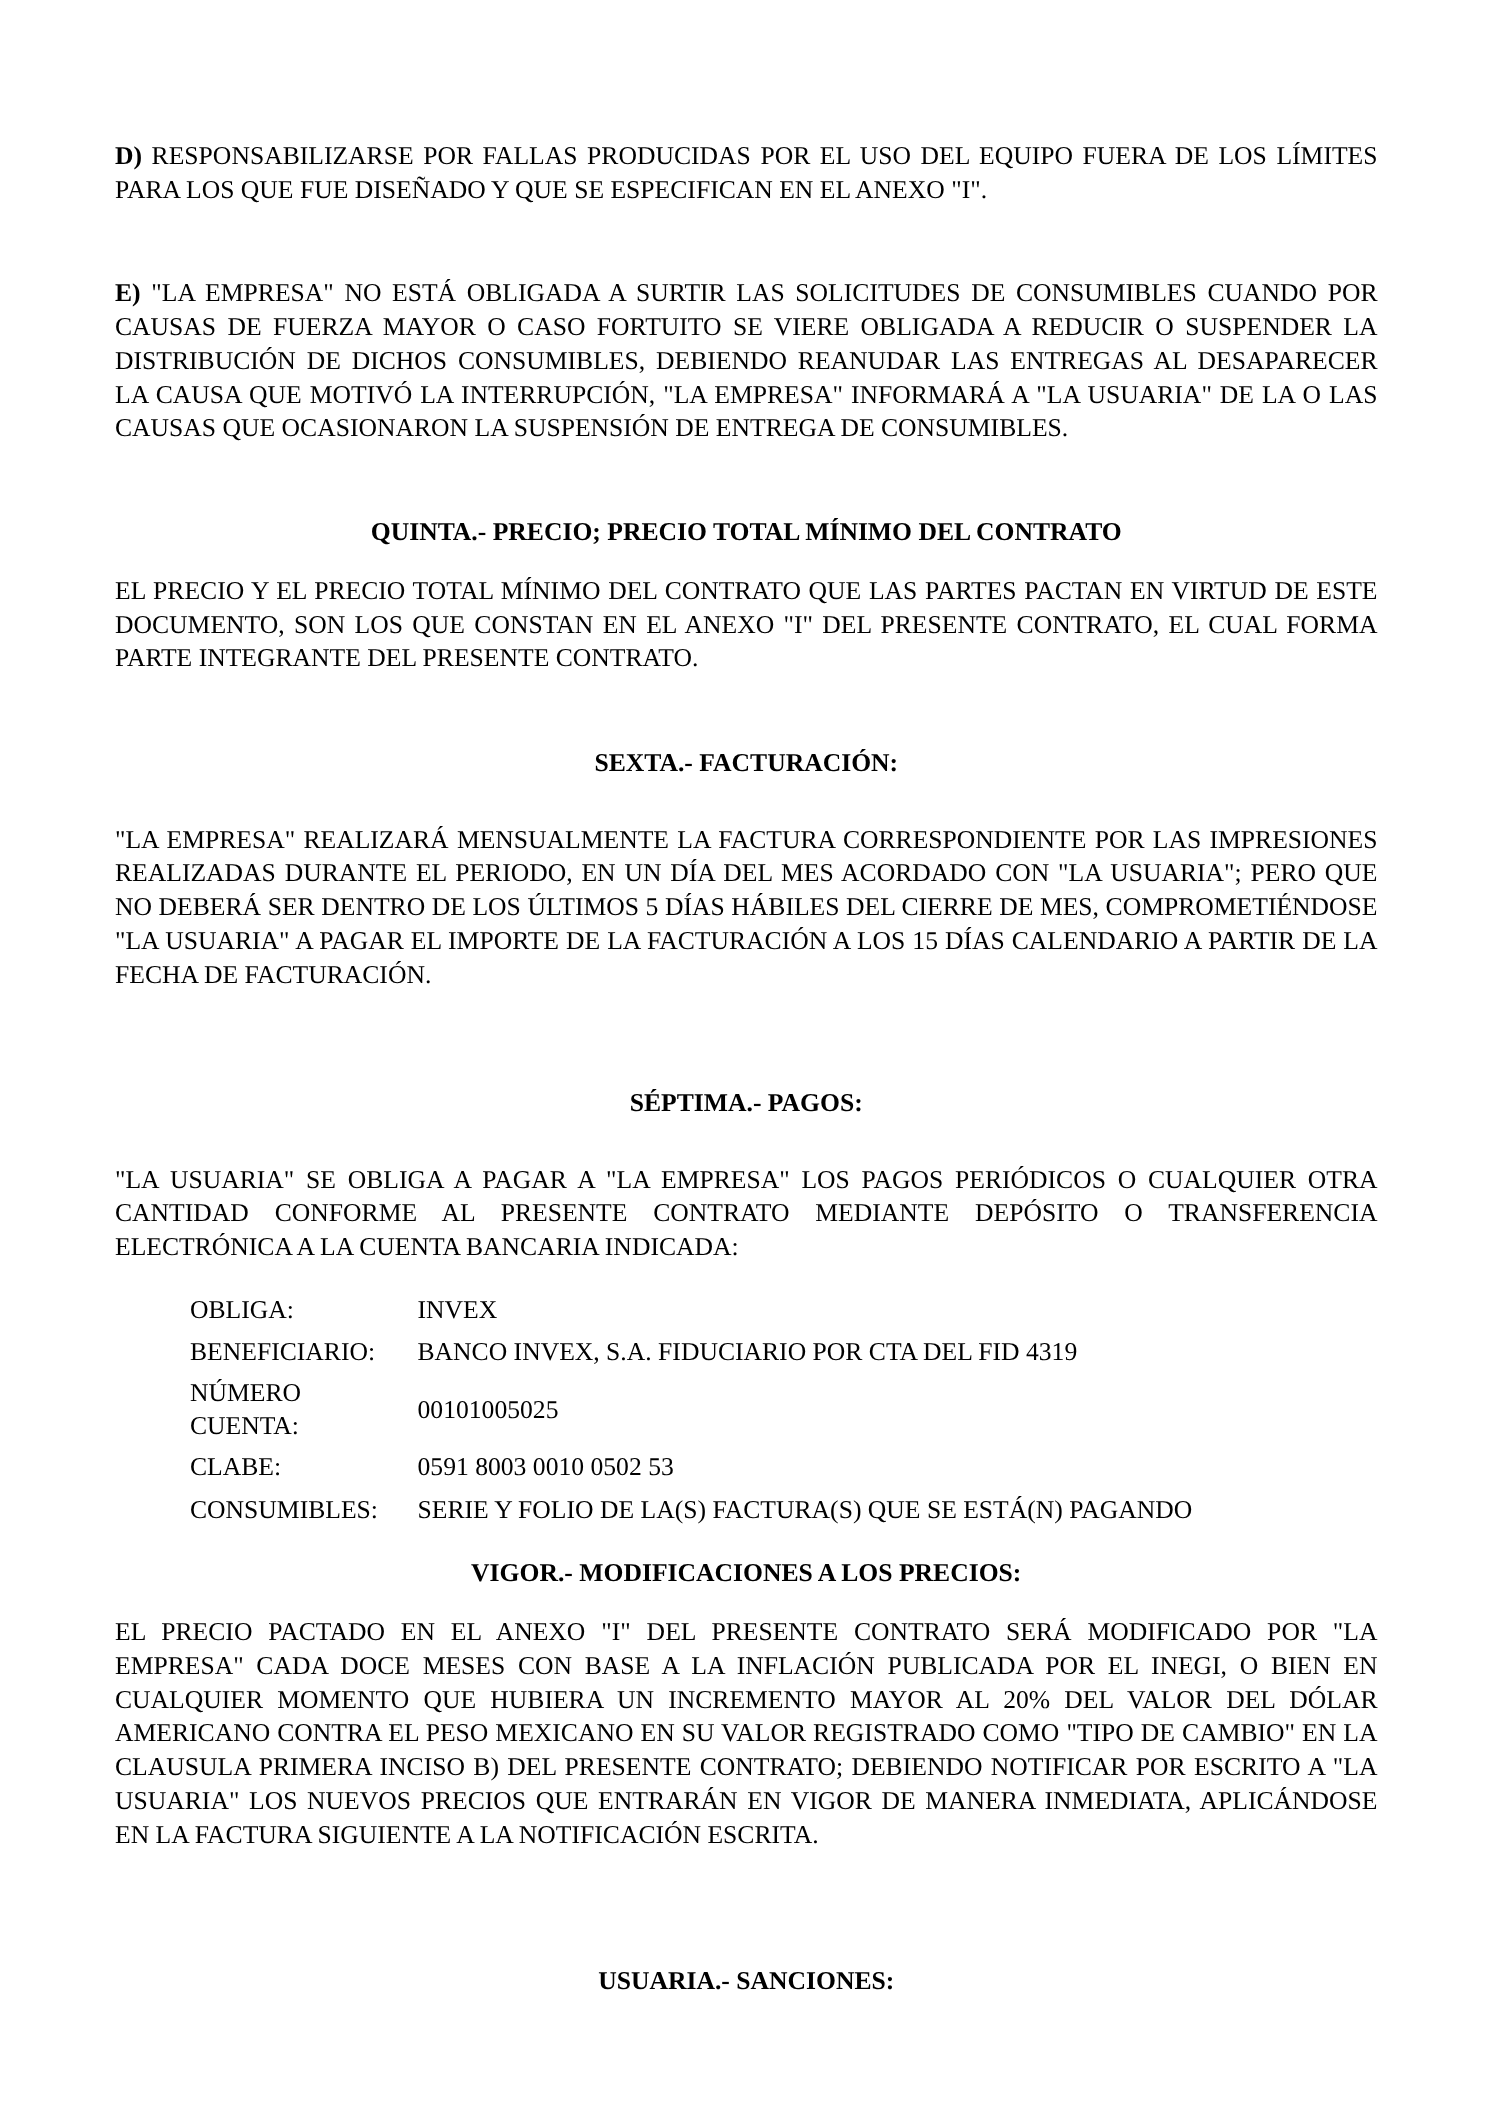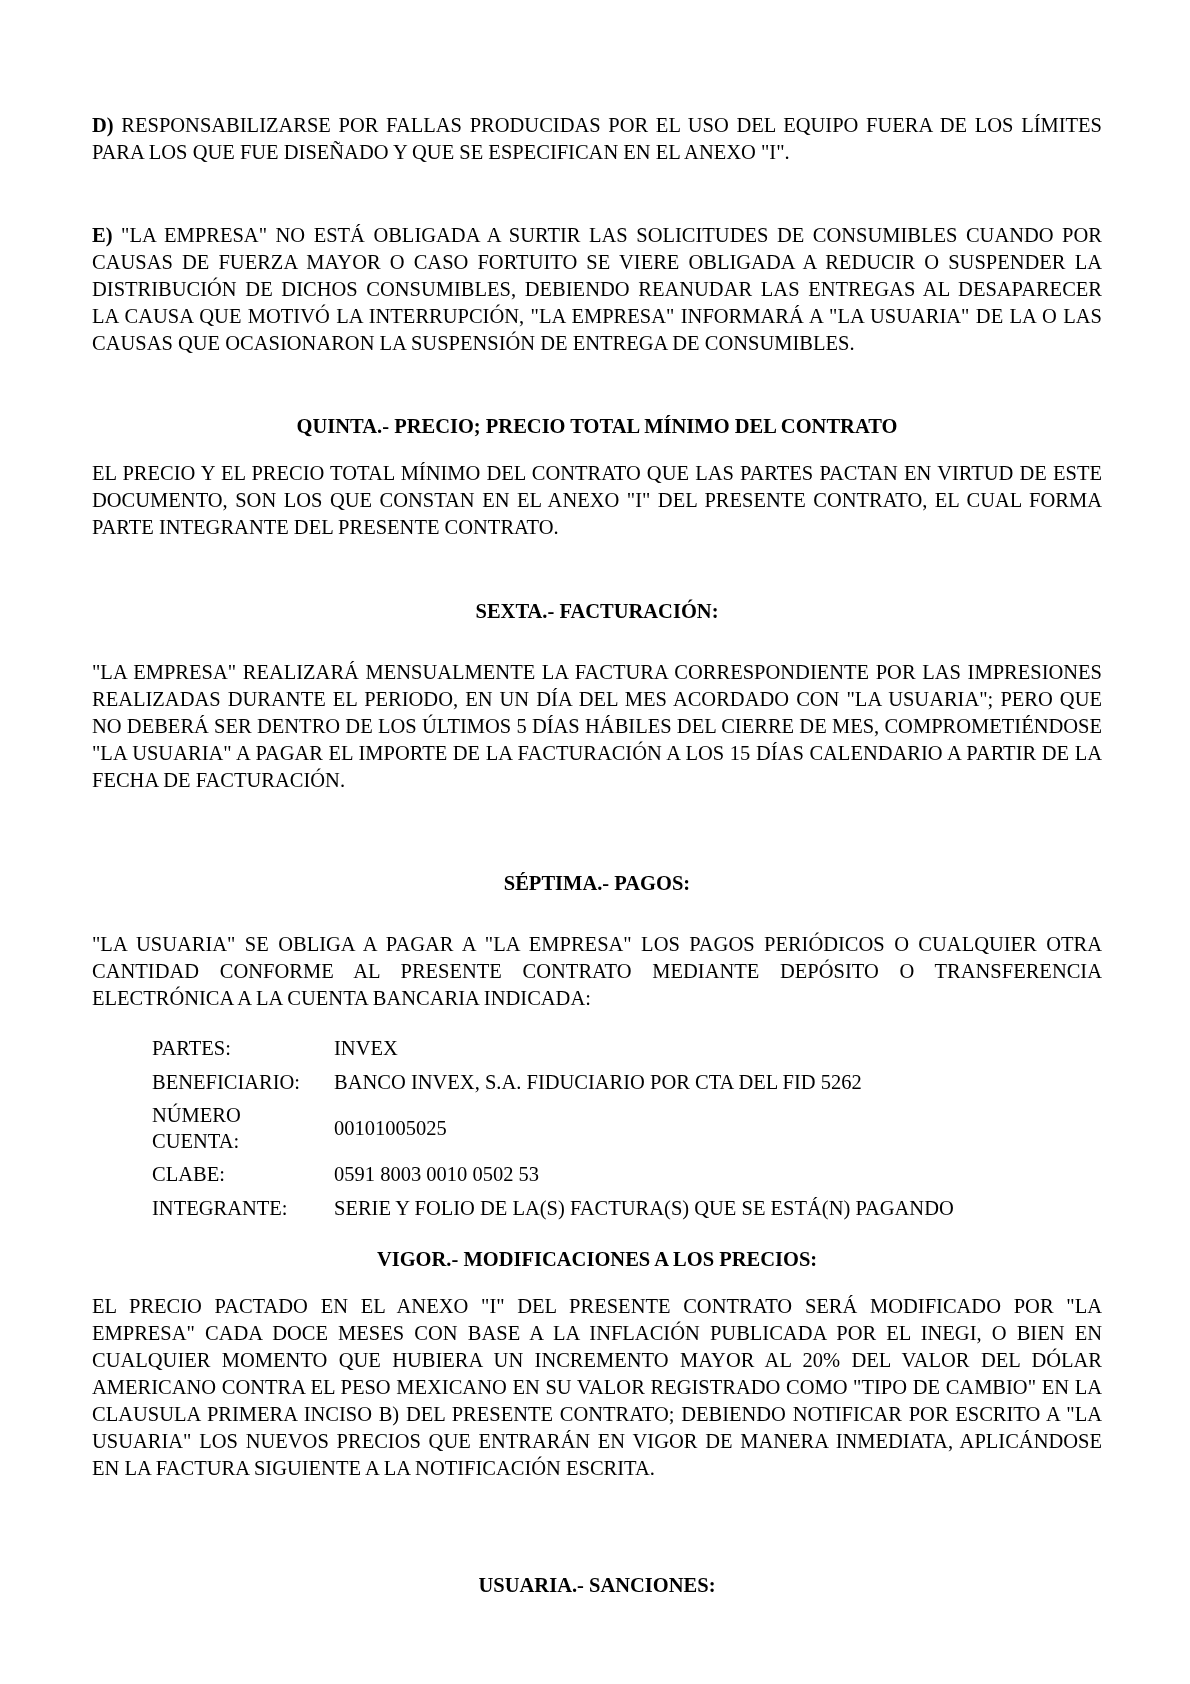--- a/index.html
+++ b/index.html
@@ -92,38 +92,38 @@
 
   <p class="heading">SÉPTIMA.- PAGOS:</p>
   <div class="gap-md"></div>
   <p class="para">"LA USUARIA" SE OBLIGA A PAGAR A "LA EMPRESA" LOS PAGOS PERIÓDICOS O CUALQUIER OTRA CANTIDAD CONFORME AL PRESENTE CONTRATO MEDIANTE DEPÓSITO O TRANSFERENCIA ELECTRÓNICA A LA CUENTA BANCARIA INDICADA:</p>
 
   <div class="gap-sm"></div>
 
   <table class="bank">
     <tbody>
       <tr>
-        <td class="label">PARTES:</td>
+        <td class="label">OBLIGA:</td>
         <td class="value">INVEX</td>
       </tr>
       <tr>
         <td class="label">BENEFICIARIO:</td>
-        <td class="value">BANCO INVEX, S.A. FIDUCIARIO POR CTA DEL FID 5262</td>
+        <td class="value">BANCO INVEX, S.A. FIDUCIARIO POR CTA DEL FID 4319</td>
       </tr>
       <tr>
         <td class="label">NÚMERO
 CUENTA:</td>
         <td class="value">00101005025</td>
       </tr>
       <tr>
         <td class="label">CLABE:</td>
         <td class="value">0591 8003 0010 0502 53</td>
       </tr>
       <tr>
-        <td class="label">INTEGRANTE:</td>
+        <td class="label">CONSUMIBLES:</td>
         <td class="value">SERIE Y FOLIO DE LA(S) FACTURA(S) QUE SE ESTÁ(N) PAGANDO</td>
       </tr>
     </tbody>
   </table>
 
   <div class="gap-sm"></div>
 
   <p class="heading">VIGOR.- MODIFICACIONES A LOS PRECIOS:</p>
   <div class="gap-sm"></div>
   <p class="para">EL PRECIO PACTADO EN EL ANEXO "I" DEL PRESENTE CONTRATO SERÁ MODIFICADO POR "LA EMPRESA" CADA DOCE MESES CON BASE A LA INFLACIÓN PUBLICADA POR EL INEGI, O BIEN EN CUALQUIER MOMENTO QUE HUBIERA UN INCREMENTO MAYOR AL 20% DEL VALOR DEL DÓLAR AMERICANO CONTRA EL PESO MEXICANO EN SU VALOR REGISTRADO COMO "TIPO DE CAMBIO" EN LA CLAUSULA PRIMERA INCISO B) DEL PRESENTE CONTRATO; DEBIENDO NOTIFICAR POR ESCRITO A "LA USUARIA" LOS NUEVOS PRECIOS QUE ENTRARÁN EN VIGOR DE MANERA INMEDIATA, APLICÁNDOSE EN LA FACTURA SIGUIENTE A LA NOTIFICACIÓN ESCRITA.</p>

